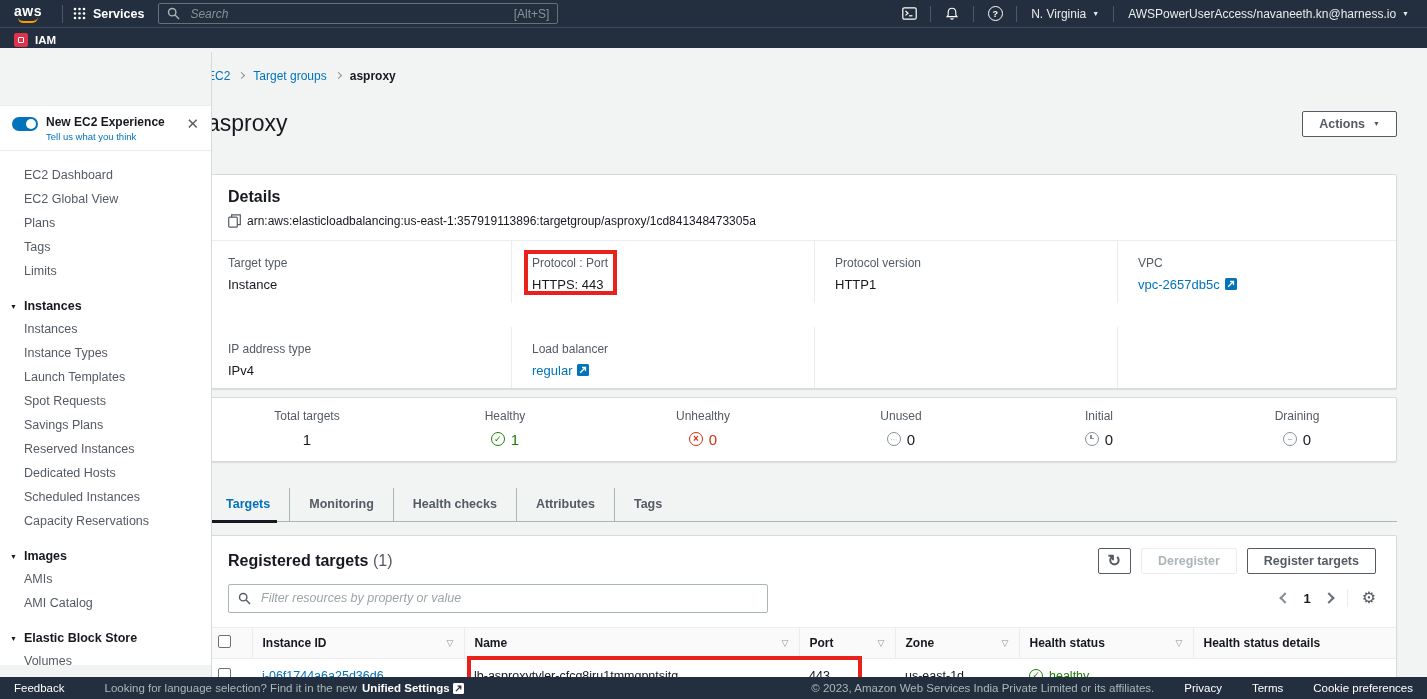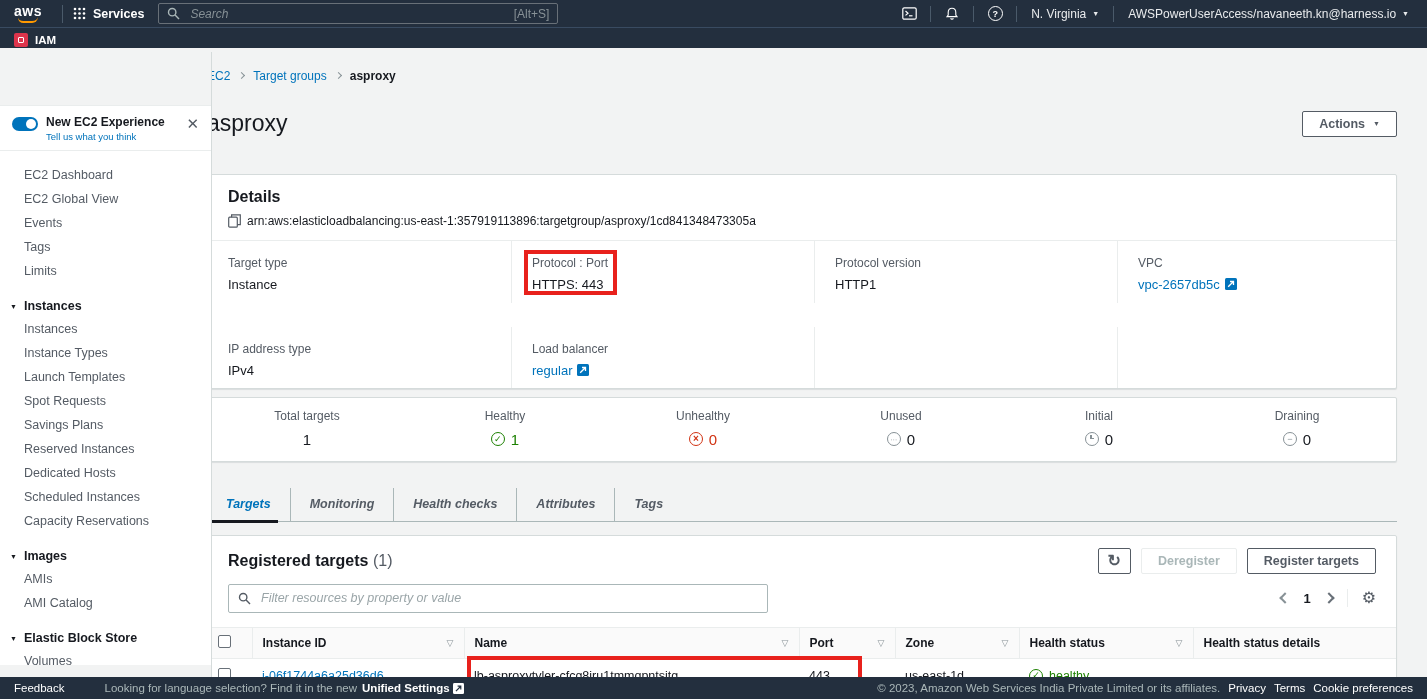--- a/index.html
+++ b/index.html
@@ -38,21 +38,21 @@
             align-items:center;justify-content:center;}
   .iam-icon span{width:6px;height:6px;border:1px solid #fff;border-radius:1px;display:block;}
   .fav-label{color:#fff;font-size:11.5px;font-weight:700;cursor:pointer;}
 
   
   .footer{position:absolute;left:0;right:0;bottom:0;height:22px;background:var(--navy);z-index:20;
           display:flex;align-items:center;padding:0 14px;font-size:11.5px;}
   .footer .fb{color:#fff;cursor:pointer;}
   .f-lang{color:#aab7b8;margin-left:40px;display:flex;align-items:center;gap:5px;}
   .f-us{color:#fff;font-weight:700;cursor:pointer;display:flex;align-items:center;gap:3px;}
-  .f-right{margin-left:auto;display:flex;align-items:center;gap:8px;}
+  .f-right{margin-left:auto;display:flex;align-items:center;gap:30px;}
   .f-copy{color:#aab7b8;}
   .f-link{color:#fff;cursor:pointer;}
 
   
   .sidebar{position:absolute;top:52px;left:0;width:212px;bottom:22px;background:var(--bg);
            border-right:1px solid var(--border);z-index:10;}
   .sb-gap{height:53px;}
   .sb-toggle{background:#fff;border-top:1px solid var(--div);border-bottom:1px solid var(--div);
              padding:9px 10px 8px 12px;display:flex;align-items:flex-start;gap:8px;}
   .toggle-pill{width:26px;height:14px;border-radius:8px;background:var(--blue);position:relative;
@@ -111,21 +111,21 @@
            justify-content:center;font-size:9px;line-height:1;flex:none;}
   .sc-green{border:1.5px solid var(--green);color:var(--green);}
   .sc-red{border:1.5px solid var(--redst);color:var(--redst);font-weight:700;font-size:10px;}
   .sc-gray{border:1.5px solid var(--lgray);color:var(--lgray);}
   .sc-dots{font-size:7px;letter-spacing:0;}
   .icon-clock{width:14px;height:14px;border:1.5px solid var(--lgray);border-radius:50%;
               position:relative;flex:none;}
   .icon-clock::before{content:"";position:absolute;left:4.6px;top:1.8px;width:1.4px;height:3.6px;background:var(--lgray);}
   .icon-clock::after{content:"";position:absolute;left:4.6px;top:4.6px;width:3.2px;height:1.4px;background:var(--lgray);}
 
-  .tabs{margin-top:26px;display:flex;align-items:flex-start;border-bottom:1px solid #aab7b8;font-style:italic;}
+  .tabs{margin-top:26px;display:flex;align-items:flex-start;border-bottom:1px solid #aab7b8;}
   .tab{padding:9px 19px 10px;font-size:12.5px;font-weight:700;color:var(--gray);cursor:pointer;
        position:relative;}
   .tab + .tab{border-left:1px solid #aab7b8;}
   .tab.active{color:var(--blue);}
   .tab.active::after{content:"";position:absolute;left:0;right:12px;bottom:-2px;height:3px;background:#16191f;}
 
   .rt-card{margin-top:13px;padding-bottom:1px;}
   .rt-head{display:flex;align-items:center;justify-content:space-between;padding:12px 20px 6px;}
   .rt-title{font-size:16px;font-weight:700;color:var(--ink);}
   .rt-count{font-weight:400;color:var(--gray);}
@@ -245,21 +245,21 @@
     <span class="toggle-pill"></span>
     <span class="sb-toggle-text">
       <div class="sb-toggle-label">New EC2 Experience</div>
       <div class="sb-toggle-sub">Tell us what you think</div>
     </span>
     <span class="sb-close">✕</span>
   </div>
   <nav class="sb-nav">
     <div class="nav-item">EC2 Dashboard</div>
     <div class="nav-item">EC2 Global View</div>
-    <div class="nav-item">Events</div>
+    <div class="nav-item">Plans</div>
     <div class="nav-item">Tags</div>
     <div class="nav-item">Limits</div>
 
     <div class="nav-head">
       <span class="tri">▼</span>
       <span>Instances</span>
     </div>
     <div class="nav-item">Instances</div>
     <div class="nav-item">Instance Types</div>
     <div class="nav-item">Launch Templates</div>

